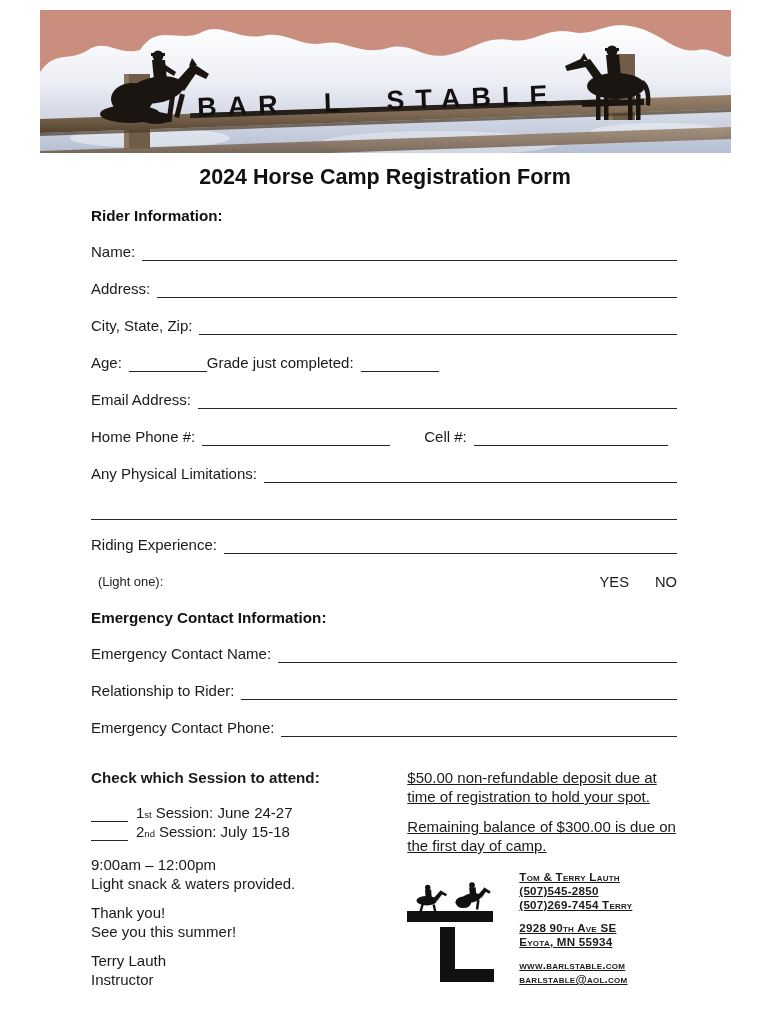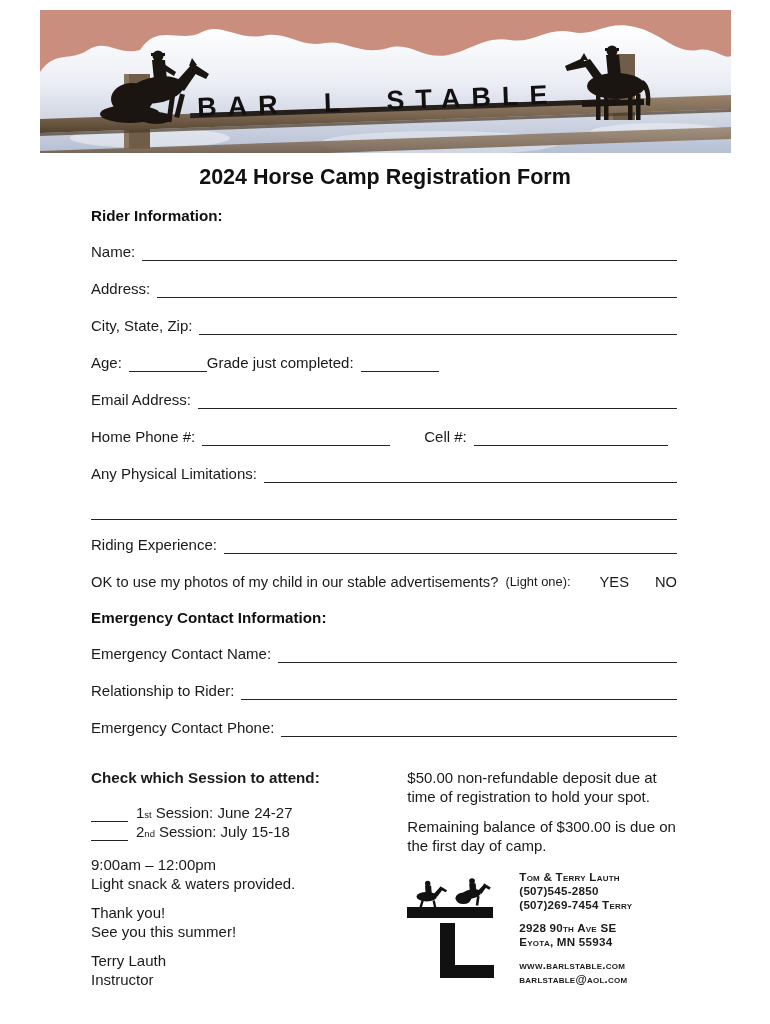--- a/index.html
+++ b/index.html
@@ -24,33 +24,33 @@
   .lbl{white-space:pre;line-height:18px;}
   .fill{flex:1;border-bottom:1.4px solid #242424;height:5px;margin-left:7px;}
   .fill.fx{flex:none;}
   .photo-row{display:flex;align-items:flex-end;height:36px;font-size:14.7px;white-space:pre;}
   .circle-one{font-size:12.9px;margin-left:7px;line-height:17px;}
   .yn{font-weight:normal;}
 
   
   .bottom{display:flex;margin-top:31px;}
   .col-l{width:319px;}
-  .col-r{width:272px;}
+  .col-r{width:272px;text-decoration:underline;}
   .bhead{font-weight:bold;font-size:15.2px;line-height:19px;}
   .bl{font-size:15px;line-height:19px;}
   .opt{display:flex;align-items:baseline;font-size:15px;line-height:19px;}
   .opt .blank{width:37px;border-bottom:1.4px solid #242424;align-self:flex-end;height:4px;margin-right:8px;}
   .opt sup{font-size:9.5px;line-height:0;}
   .opt .otext{margin-left:4px;}
   .mt16{margin-top:16px;} .mt14{margin-top:14px;} .mt10{margin-top:10px;} .mt11{margin-top:11px;}
 
   .para{font-size:15px;line-height:19px;}
 
   
-  .card{display:flex;margin-top:15px;}
+  .card{display:flex;margin-top:15px;align-items:flex-end;}
   .card-text{margin-left:22px;font-weight:bold;font-variant:small-caps;font-size:11.6px;
              line-height:14px;letter-spacing:0.25px;color:#1b1b1b;}
   .cgroup + .cgroup{margin-top:9px;}
 </style>
 </head>
 <body>
 
 <div class="page">
 
   <div class="header-photo">
@@ -173,21 +173,20 @@
       <div class="frow">
         <span class="fill" style="margin-left:0;"></span>
       </div>
 
       <div class="frow" style="height:34px;">
         <span class="lbl">Riding Experience:</span>
         <span class="fill"></span>
       </div>
 
       <div class="photo-row">
-        <span>OK to use my photos of my child in our stable advertisements?</span>
         <span class="circle-one">(Light one):</span>
         <span class="yn" style="margin-left:auto;">YES</span>
         <span class="yn" style="margin-left:26px;">NO</span>
       </div>
 
       <div class="sec" style="height:36px;">Emergency Contact Information:</div>
 
       <div class="frow">
         <span class="lbl">Emergency Contact Name:</span>
         <span class="fill"></span>

